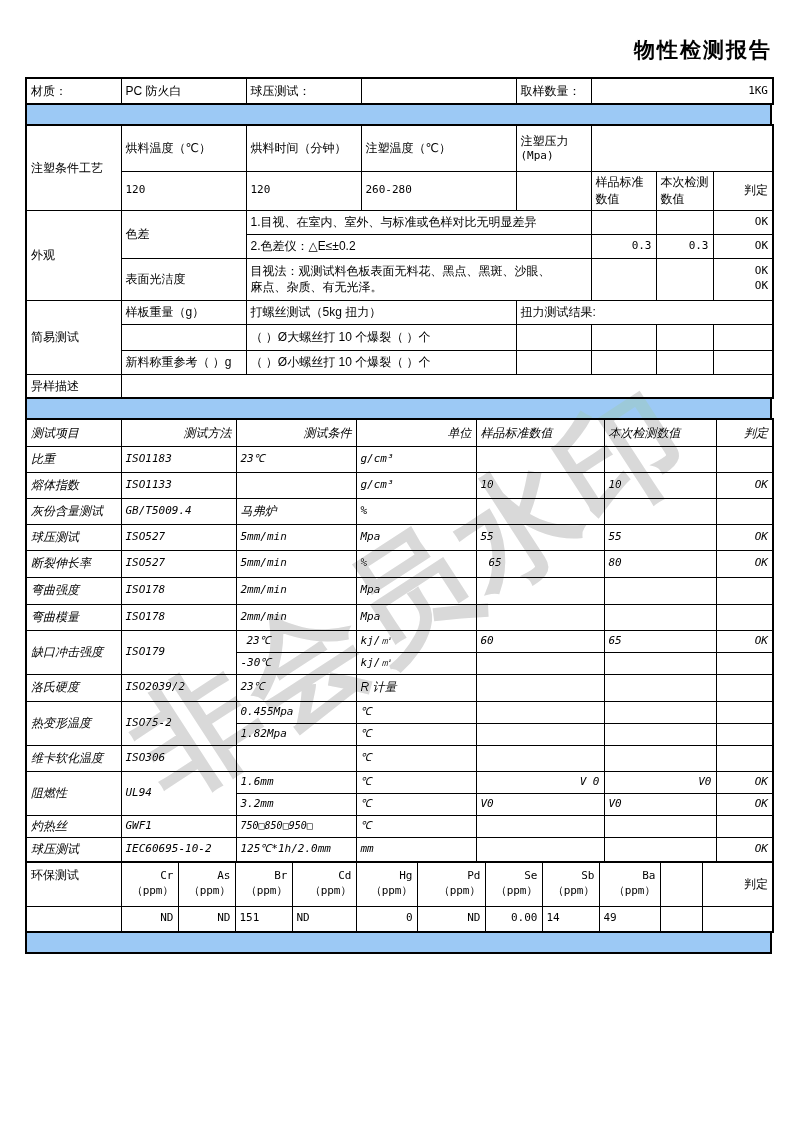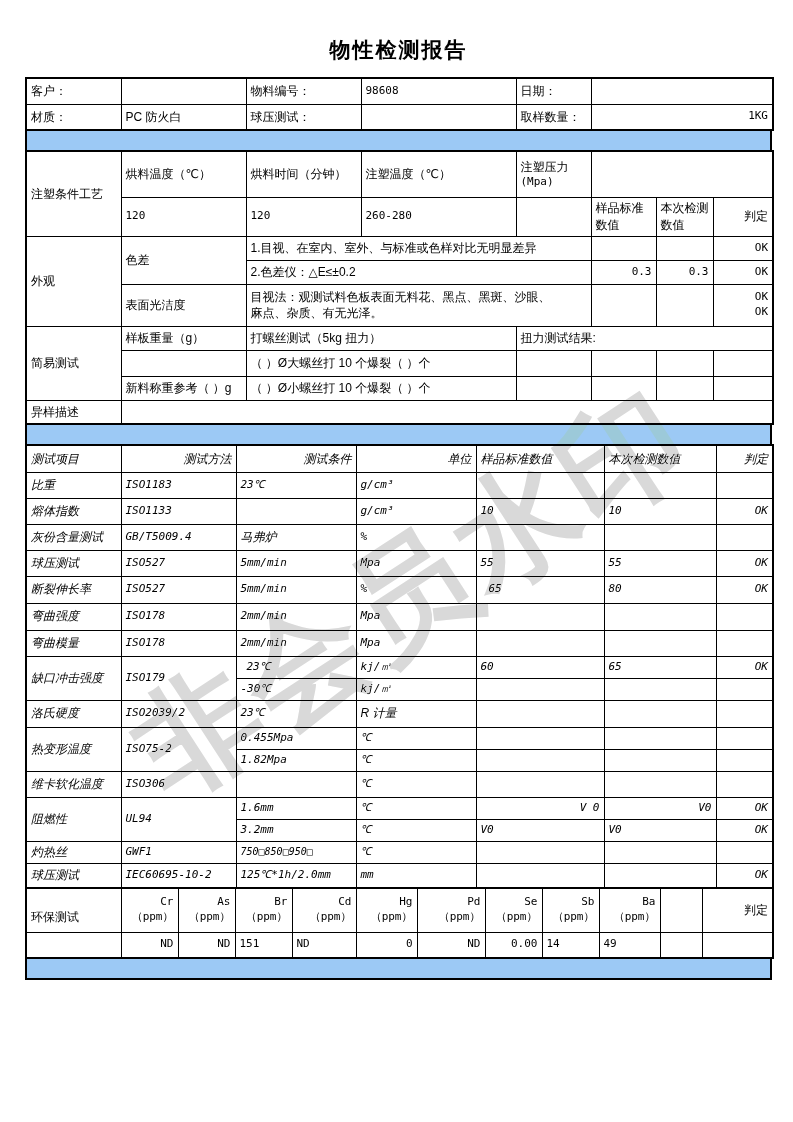--- a/index.html
+++ b/index.html
@@ -1,19 +1,19 @@
 <!DOCTYPE html>
 <html><head>
 <meta charset="utf-8">
 <style>
   html,body{margin:0;padding:0;background:#fff;}
   .page{position:relative;width:793px;height:1122px;background:#ffffff;overflow:hidden;
         font-family:"Liberation Sans","DejaVu Sans",sans-serif;color:#000;}
   .doc{position:absolute;left:25px;top:30px;width:747px;}
-  .title{text-align:center;font-size:21px;font-weight:bold;margin:6px 0 13px 0;letter-spacing:2px;}
+  .title{text-align:right;font-size:21px;font-weight:bold;margin:6px 0 13px 0;letter-spacing:2px;}
   table{border-collapse:collapse;table-layout:fixed;width:747px;border:2px solid #000;}
   td,th{border:1px solid #000;font-size:12px;font-weight:normal;padding:1px 4px;
         vertical-align:middle;text-align:left;overflow:hidden;word-break:break-all;line-height:1.35;}
   .ctr{text-align:right;}
   .v{font-family:"DejaVu Sans Mono","Liberation Mono",monospace;font-size:11px;}
   .small{font-size:10px;}
   .r20{height:24px}.r22{height:22px}.r24{height:24px}.r26{height:26px}.r27{height:27px}
   .r39{height:39px}.r42{height:42px}.r44{height:44px}.r46{height:46px}
   .bar{height:19px;border-left:2px solid #000;border-right:2px solid #000;background:#9CC9F5;}
   .bar.last{border-bottom:2px solid #000;}
@@ -34,28 +34,20 @@
     <table>
       <colgroup>
           <col style="width:95px">
           <col style="width:125px">
           <col style="width:115px">
           <col style="width:155px">
           <col style="width:75px">
           <col style="width:182px">
         </colgroup>
       <tbody>
-          <tr class="r26">
-        <td>客户：</td>
-        <td></td>
-        <td>物料编号：</td>
-        <td class="v">98608</td>
-        <td>日期：</td>
-        <td></td>
-      </tr>
       <tr class="r26">
         <td>材质：</td>
         <td>PC 防火白</td>
         <td>球压测试：</td>
         <td></td>
         <td>取样数量：</td>
         <td class="v ctr">1KG</td>
       </tr>
     </tbody>
       </table>
@@ -342,21 +334,21 @@
           <col style="width:61px">
           <col style="width:68px">
           <col style="width:57px">
           <col style="width:57px">
           <col style="width:61px">
           <col style="width:42px">
           <col style="width:71px">
         </colgroup>
       <tbody>
           <tr class="r44">
-        <td style="vertical-align:top;padding-top:20px">环保测试</td>
+        <td style="vertical-align:top;padding-top:4px">环保测试</td>
         <td class="v ctr">
               <div>Cr</div>
               <div>（ppm）</div>
             </td>
         <td class="v ctr">
               <div>As</div>
               <div>（ppm）</div>
             </td>
         <td class="v ctr">
               <div>Br</div>

